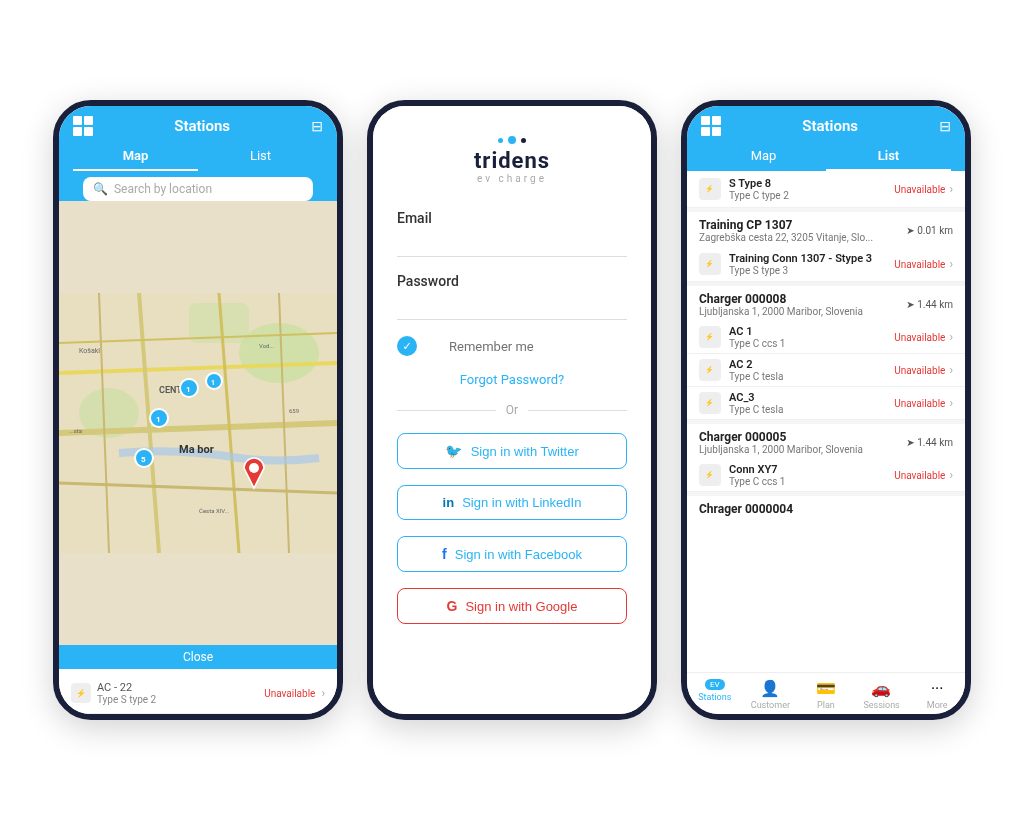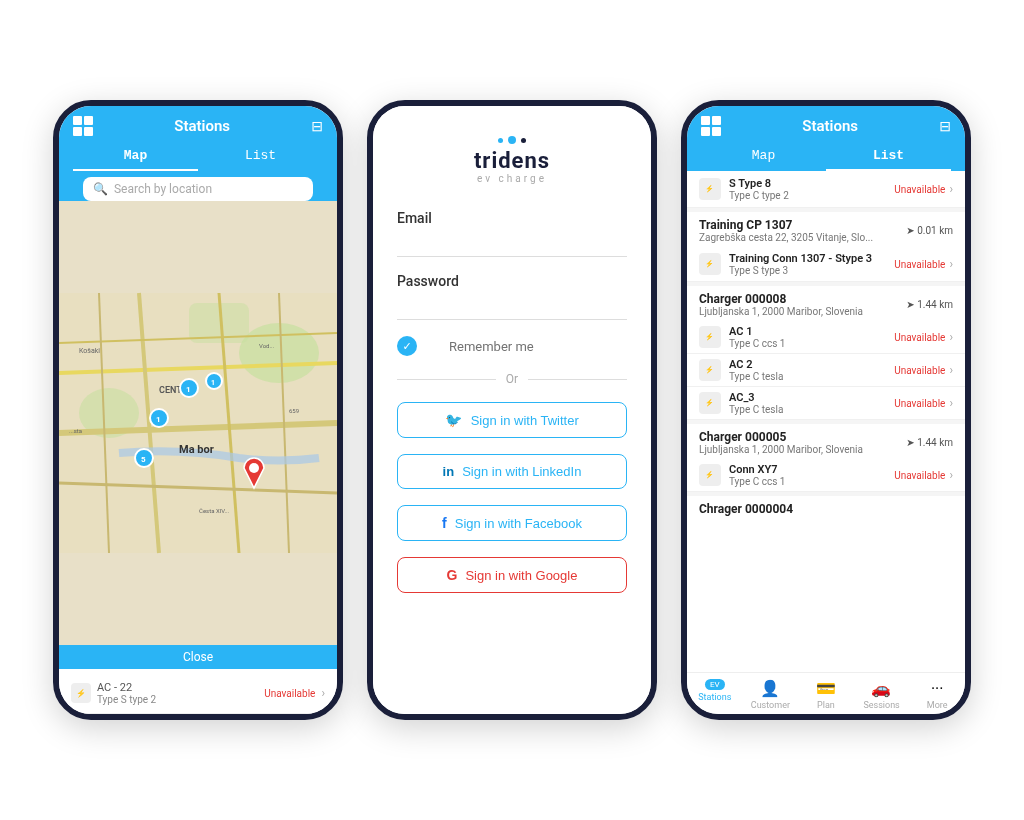--- a/index.html
+++ b/index.html
@@ -51,21 +51,20 @@
     .phone-title {
       color: white;
       font-weight: 600;
       font-size: 15px;
       text-align: center;
       flex: 1;
     }
     .tab-row {
       display: flex;
       border-bottom: none;
-      font-family: Liberation Mono, monospace;
     }
     .tab-btn {
       flex: 1;
       text-align: center;
       padding: 6px 0;
       color: white;
       font-size: 13px;
       cursor: pointer;
       border-bottom: 2px solid transparent;
     }
@@ -550,20 +549,21 @@
           <div class="field-label">Password</div>
           <input class="field-input" type="password" placeholder="" style="">
         </div>
 
         <div class="remember-row">
           <div class="check-circle">✓</div>
           <span class="remember-text">Remember me</span>
         </div>
 
 
+        <a class="forgot-link">Forgot Password?</a>
 
         <div class="divider-or">
           <div class="divider-line"></div>
           <span>Or</span>
           <div class="divider-line"></div>
         </div>
 
         <button class="social-btn">
           <span class="social-icon" style="color:#1da1f2;">🐦</span>
           <span>Sign in with Twitter</span>

